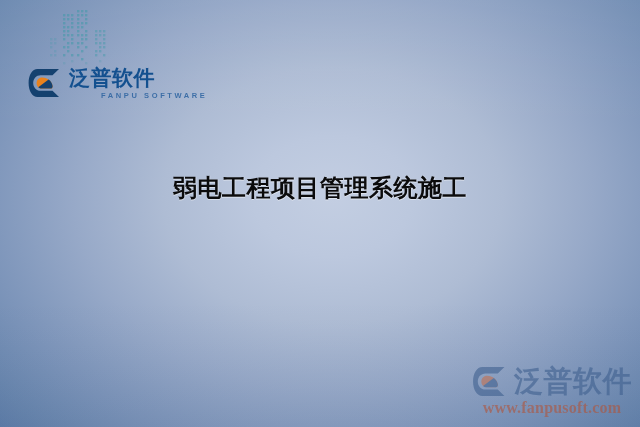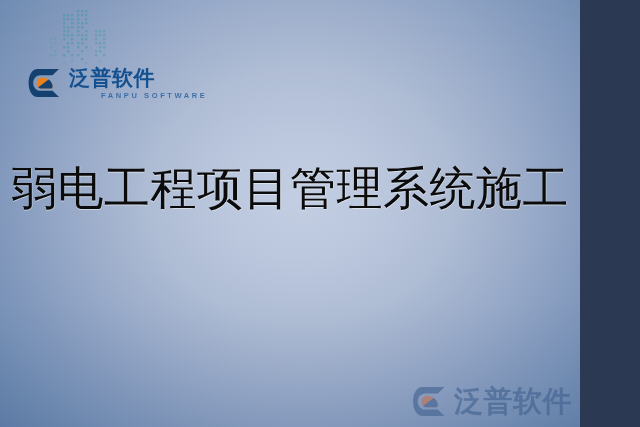--- a/index.html
+++ b/index.html
@@ -2,21 +2,21 @@
 <html><head>
 <meta charset="utf-8">
 <style>
   html, body {
     margin: 0;
     padding: 0;
     background: #2b3a52;
   }
   #stage {
     position: relative;
-    width: 580px;
+    width: 640px;
     height: 427px;
     overflow: hidden;
     font-family: "Liberation Sans", "DejaVu Sans", sans-serif;
     
     background:
       radial-gradient(ellipse 78% 88% at 52% 46%,
         #c3cee2 0%,
         #bcc8de 16%,
         #aebcd4 34%,
         #97a9c8 52%,
@@ -78,22 +78,22 @@
   }
 
   
   #headline {
     position: absolute;
     left: 0;
     right: 0;
     top: 163px;
     text-align: center;
     font-family: "DejaVu Sans", "Liberation Sans", sans-serif;
-    font-weight: normal;
-    font-size: 46px;
+    font-weight: bold;
+    font-size: 24px;
     line-height: 50px;
     color: #0b0b0c;
     letter-spacing: 0.5px;
     text-shadow: 0 1px 0 rgba(255,255,255,0.45), 1px 0 0 rgba(255,255,255,0.25);
   }
   #headline .ln { display: block; white-space: nowrap; }
 
   
   #watermark {
     position: absolute;
@@ -260,15 +260,16 @@
     <div class="row">
       <span class="markwrap">
         <svg width="36" height="31" viewBox="0 0 34 30" xmlns="http://www.w3.org/2000/svg">
           <path d="M9.5 1 L31 1 L24.5 7.2 L12.6 7.2 C8.2 7.2 5.2 10.7 5.2 15 C5.2 19.3 8.2 22.8 12.6 22.8 L24.5 22.8 L31 29 L9.5 29 C4.3 29 0.6 22.9 0.6 15 C0.6 7.1 4.3 1 9.5 1 Z" fill="#3f608f"></path>
           <path d="M14.2 9.4 C19.6 9.4 24 13.1 24.6 17.9 C24.8 19.4 24.2 20.6 22.8 20.6 L13.6 20.6 C10.6 20.6 8.6 18.2 8.6 15.1 C8.6 12 10.8 9.4 14.2 9.4 Z" fill="#c4704f"></path>
           <path d="M22.6 20.6 L13.6 20.6 C12.2 20.6 11.1 20.1 10.3 19.3 L20.6 11.5 C22.9 13.1 24.3 15.6 24.6 18 C24.8 19.5 24 20.6 22.6 20.6 Z" fill="#3f608f"></path>
         </svg>
       </span>
       <span class="cn">泛普软件</span>
     </div>
+    <div class="url">www.fanpusoft.com</div>
   </div>
 
 </div>
 
 </body></html>

